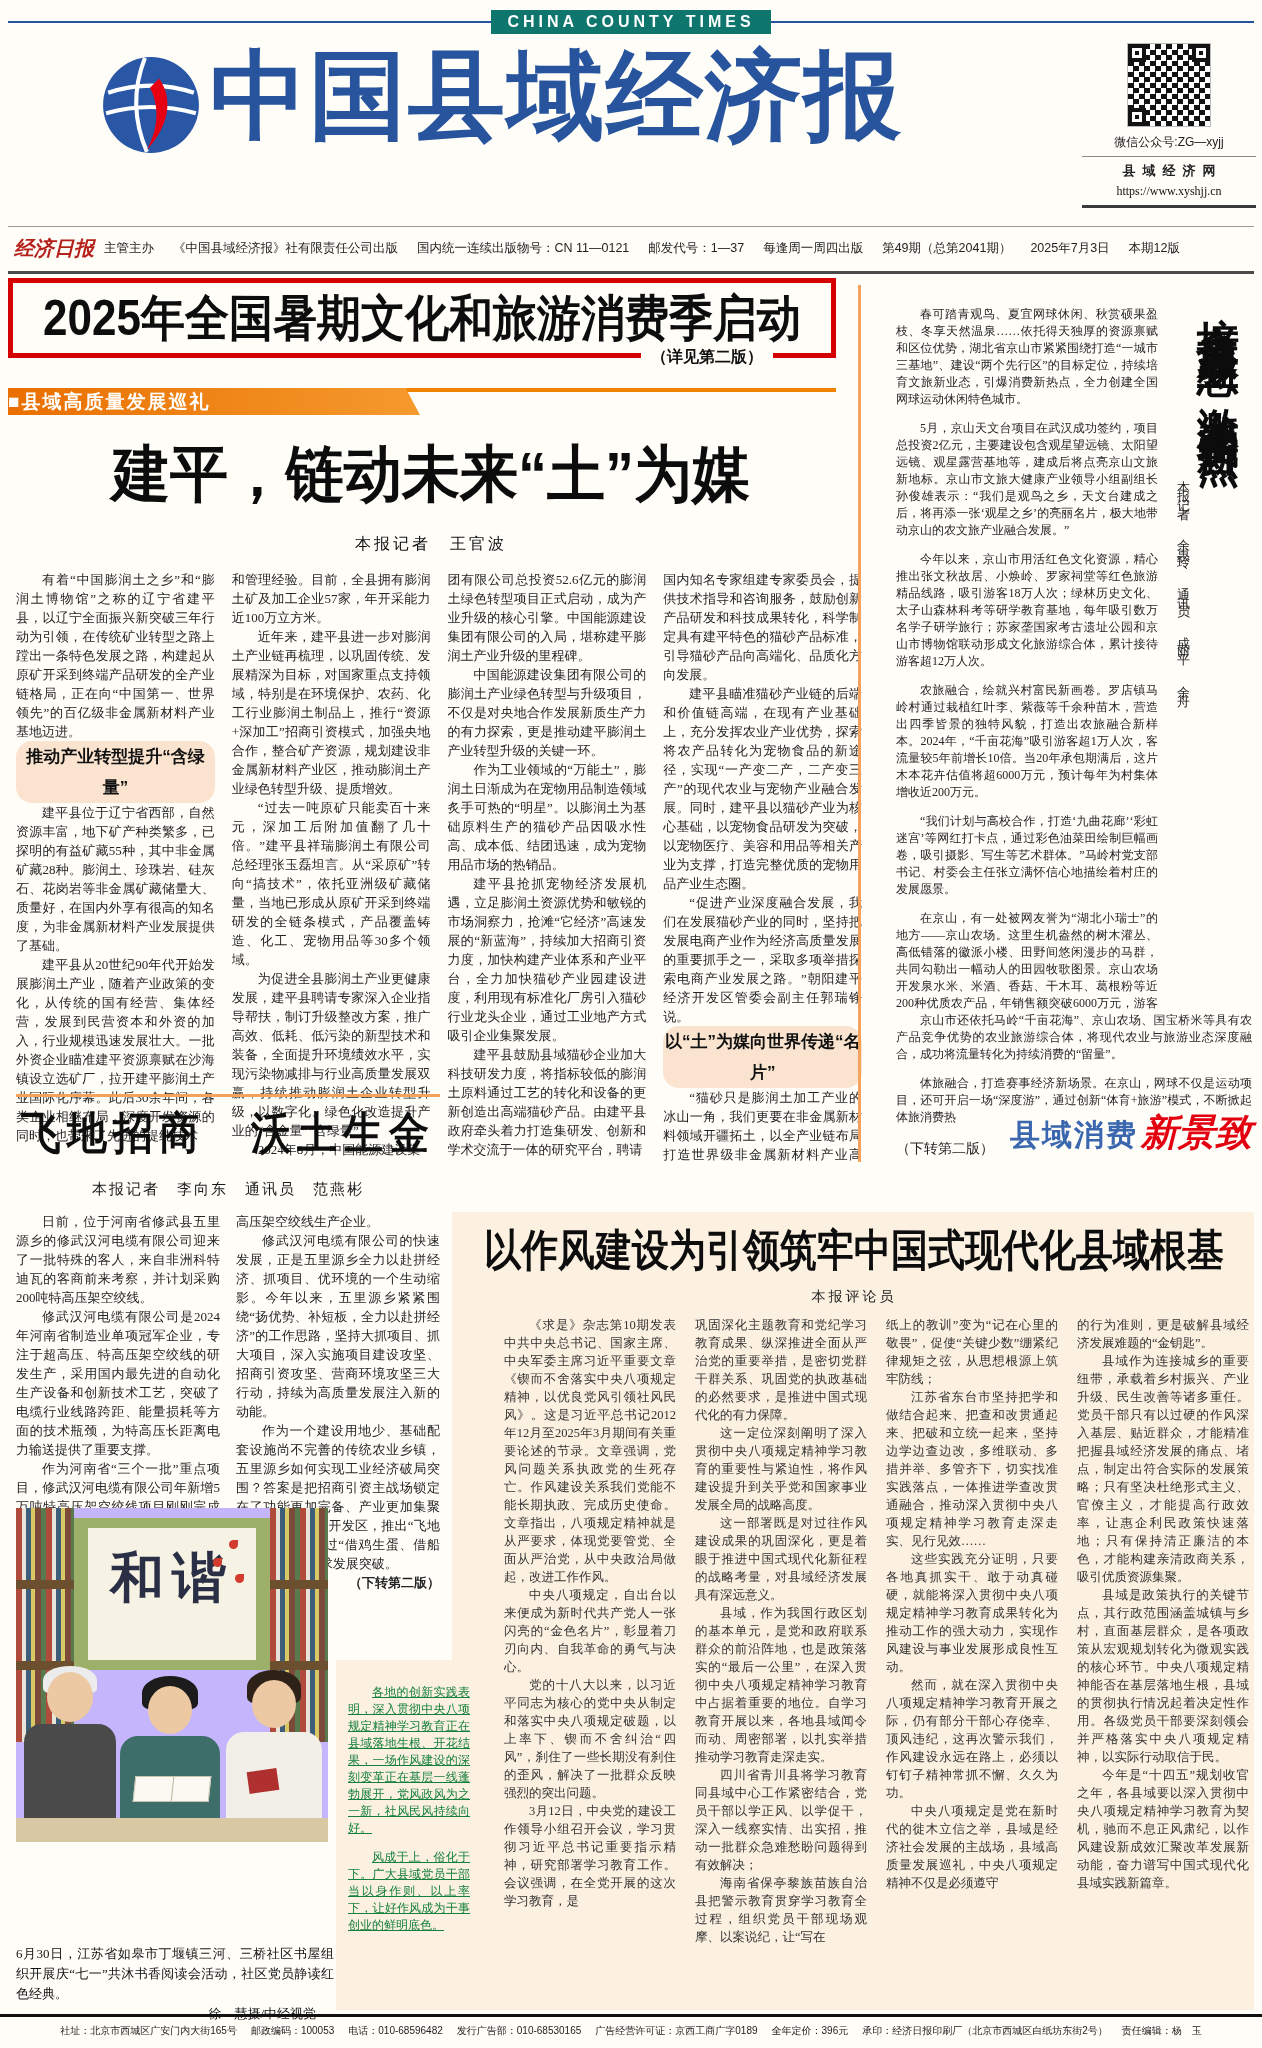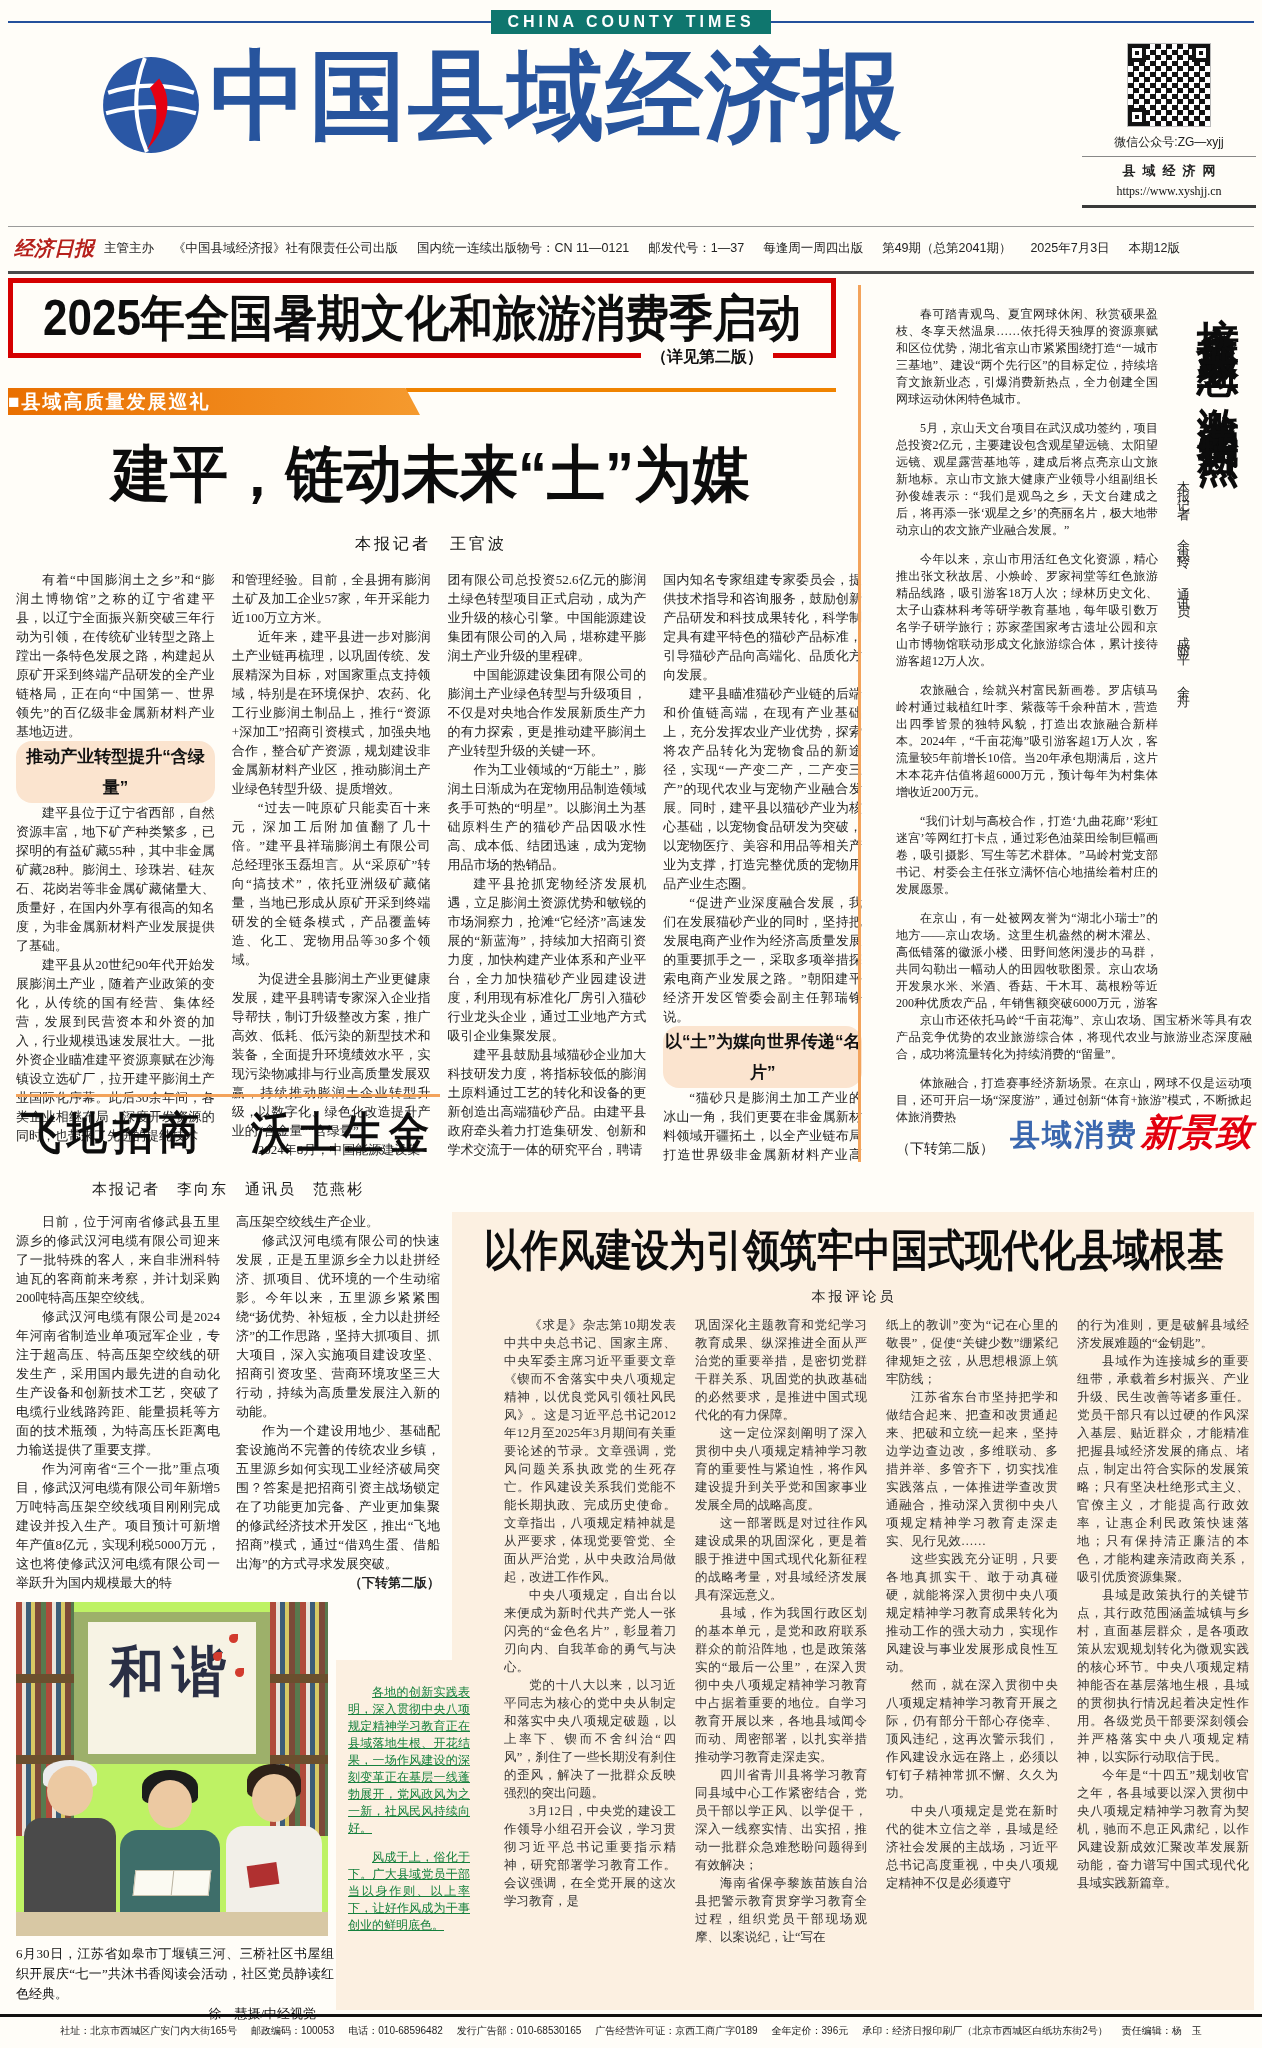--- a/index.html
+++ b/index.html
@@ -69,21 +69,21 @@
   .h-rule-orange{position:absolute;top:1094px;left:16px;width:424px;height:3px;background:#f3a35b;}
 
   
   .feidi-head{position:absolute;top:1106px;left:16px;width:424px;text-align:center;font-weight:900;font-size:40px;
               letter-spacing:6px;transform:scaleY(1.1);white-space:nowrap;color:#0d0d0d;}
   .feidi-byline{position:absolute;top:1180px;left:16px;width:424px;text-align:center;font-size:15px;letter-spacing:2px;}
   .feidi-cols{position:absolute;top:1212px;left:16px;width:424px;height:384px;display:flex;gap:16px;}
   .feidi-cols .col{width:204px;height:100%;overflow:hidden;}
 
   
-  .photo{position:absolute;top:1602px;left:16px;width:312px;height:334px;overflow:hidden;background:#bef264;}
+  .photo{position:absolute;top:1508px;left:16px;width:312px;height:334px;overflow:hidden;background:#c4b5fd;}
   .ph-shelf{position:absolute;top:0;height:245px;}
   .ph-shelf.l{left:0;width:58px;}
   .ph-shelf.r{right:0;width:58px;}
   .ph-row{position:absolute;left:0;right:0;height:72px;
           background:repeating-linear-gradient(90deg,#b04a3a 0 6px,#e9e4da 6px 10px,#3d5d78 10px 15px,#d8c964 15px 19px,#7c4a38 19px 25px,#587a4e 25px 30px);}
   .ph-board-line{position:absolute;left:0;right:0;height:9px;background:#6b4f2e;}
   .ph-board{position:absolute;left:58px;top:10px;width:196px;height:152px;background:#9db06a;}
   .ph-card{position:absolute;inset:10px 14px;background:#f7f3e4;}
   .board-text{position:absolute;top:14px;left:0;right:0;text-align:center;font-size:54px;font-weight:bold;
               color:#2a2f45;letter-spacing:8px;}
@@ -321,21 +321,21 @@
         <p class="b-p">这一部署既是对过往作风建设成果的巩固深化，更是着眼于推进中国式现代化新征程的战略考量，对县域经济发展具有深远意义。</p>
         <p class="b-p">县域，作为我国行政区划的基本单元，是党和政府联系群众的前沿阵地，也是政策落实的“最后一公里”，在深入贯彻中央八项规定精神学习教育中占据着重要的地位。自学习教育开展以来，各地县域闻令而动、周密部署，以扎实举措推动学习教育走深走实。</p>
         <p class="b-p">四川省青川县将学习教育同县域中心工作紧密结合，党员干部以学正风、以学促干，深入一线察实情、出实招，推动一批群众急难愁盼问题得到有效解决；</p>
         <p class="b-p">海南省保亭黎族苗族自治县把警示教育贯穿学习教育全过程，组织党员干部现场观摩、以案说纪，让“写在</p>
       </div>
     <div class="col">
         <p class="b-pc">纸上的教训”变为“记在心里的敬畏”，促使“关键少数”绷紧纪律规矩之弦，从思想根源上筑牢防线；</p>
         <p class="b-p">江苏省东台市坚持把学和做结合起来、把查和改贯通起来、把破和立统一起来，坚持边学边查边改，多维联动、多措并举、多管齐下，切实找准实践落点，一体推进学查改贯通融合，推动深入贯彻中央八项规定精神学习教育走深走实、见行见效……</p>
         <p class="b-p">这些实践充分证明，只要各地真抓实干、敢于动真碰硬，就能将深入贯彻中央八项规定精神学习教育成果转化为推动工作的强大动力，实现作风建设与事业发展形成良性互动。</p>
         <p class="b-p">然而，就在深入贯彻中央八项规定精神学习教育开展之际，仍有部分干部心存侥幸、顶风违纪，这再次警示我们，作风建设永远在路上，必须以钉钉子精神常抓不懈、久久为功。</p>
-        <p class="b-p">中央八项规定是党在新时代的徙木立信之举，县域是经济社会发展的主战场，习近平总书记高度重视，中央八项规定精神不仅是必须遵守</p>
+        <p class="b-p">中央八项规定是党在新时代的徙木立信之举，县域是经济社会发展的主战场，县域高质量发展巡礼，中央八项规定精神不仅是必须遵守</p>
       </div>
     <div class="col">
         <p class="b-pc">的行为准则，更是破解县域经济发展难题的“金钥匙”。</p>
         <p class="b-p">县域作为连接城乡的重要纽带，承载着乡村振兴、产业升级、民生改善等诸多重任。党员干部只有以过硬的作风深入基层、贴近群众，才能精准把握县域经济发展的痛点、堵点，制定出符合实际的发展策略；只有坚决杜绝形式主义、官僚主义，才能提高行政效率，让惠企利民政策快速落地；只有保持清正廉洁的本色，才能构建亲清政商关系，吸引优质资源集聚。</p>
         <p class="b-p">县域是政策执行的关键节点，其行政范围涵盖城镇与乡村，直面基层群众，是各项政策从宏观规划转化为微观实践的核心环节。中央八项规定精神能否在基层落地生根，县域的贯彻执行情况起着决定性作用。各级党员干部要深刻领会并严格落实中央八项规定精神，以实际行动取信于民。</p>
         <p class="b-p">今年是“十四五”规划收官之年，各县域要以深入贯彻中央八项规定精神学习教育为契机，驰而不息正风肃纪，以作风建设新成效汇聚改革发展新动能，奋力谱写中国式现代化县域实践新篇章。</p>
       </div>
   </div>
   <div class="comm-notch">
       <p class="b-p">各地的创新实践表明，深入贯彻中央八项规定精神学习教育正在县域落地生根、开花结果，一场作风建设的深刻变革正在基层一线蓬勃展开，党风政风为之一新，社风民风持续向好。</p>

